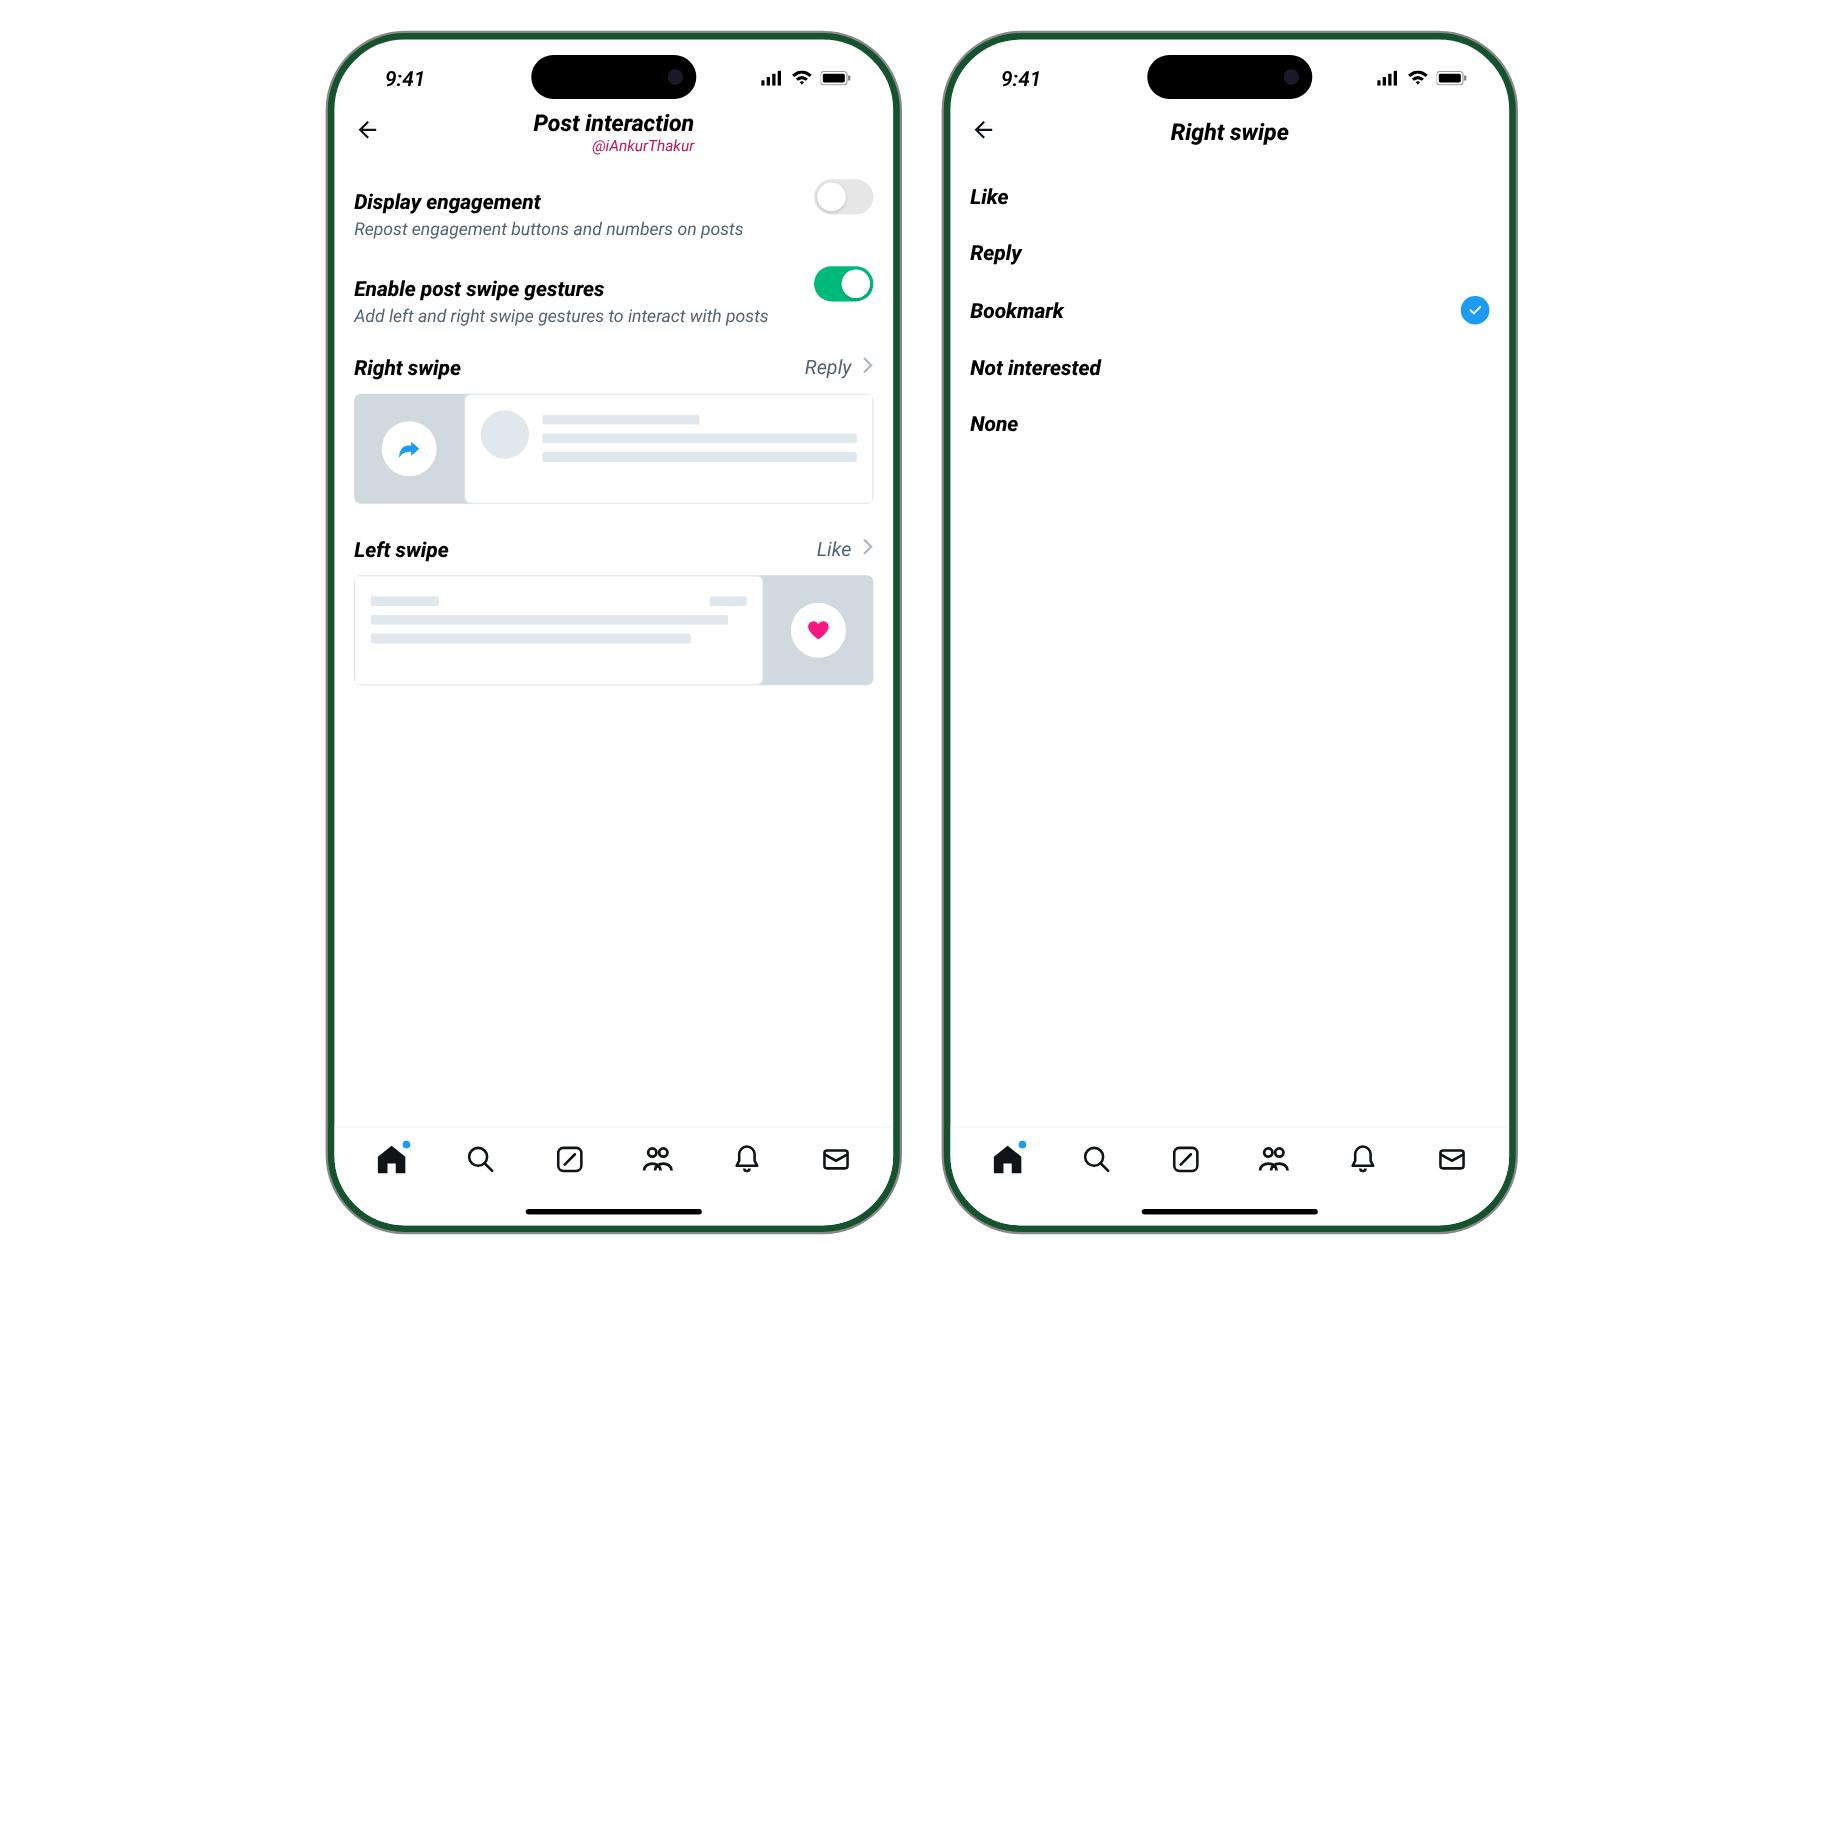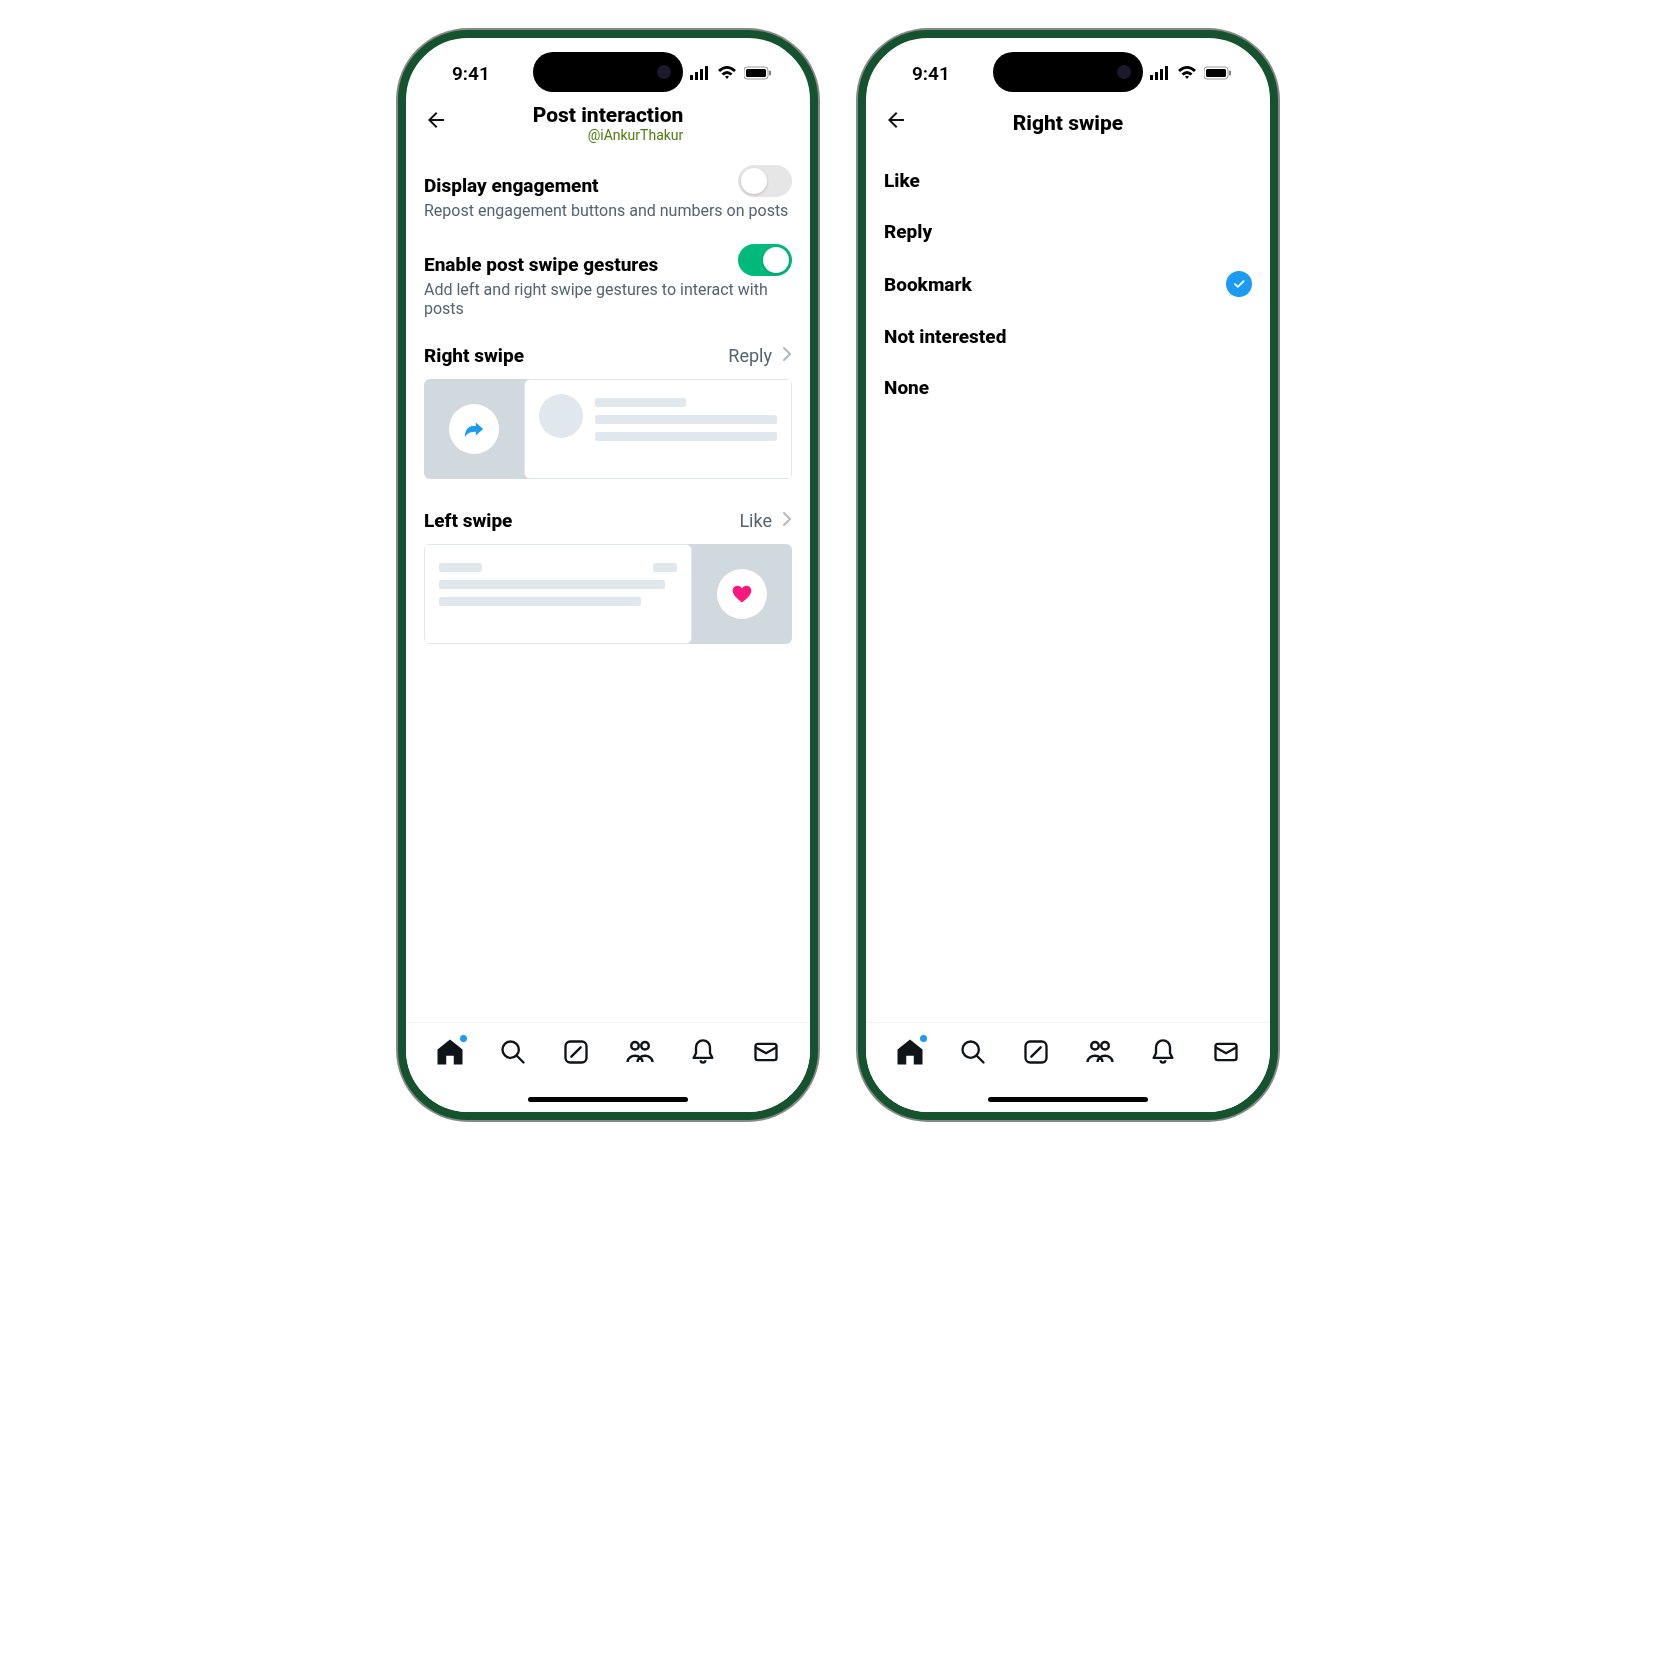--- a/index.html
+++ b/index.html
@@ -5,28 +5,29 @@
   * { box-sizing: border-box; margin: 0; padding: 0; }
   body {
     font-family: -apple-system, BlinkMacSystemFont, "Segoe UI", Roboto, Helvetica, Arial, sans-serif;
     background: #fff;
     display: flex;
     gap: 40px;
     padding: 30px;
     justify-content: center;
   }
   .phone {
-    width: 420px;
+    width: 520px;
     height: 1090px;
     background: #fff;
-    border: 8px solid #14532d;
+    border: 6px solid #14532d;
     border-radius: 70px;
     position: relative;
     overflow: hidden;
     box-shadow: 0 0 0 2px #888;
+    font-style: italic;
   }
   .notch {
     position: absolute;
     top: 14px;
     left: 50%;
     transform: translateX(-50%);
     width: 150px;
     height: 40px;
     background: #000;
     border-radius: 22px;
@@ -64,21 +65,21 @@
     line-height: 1;
     cursor: pointer;
   }
   .header-title-wrap {
     position: absolute;
     left: 50%;
     transform: translateX(-50%);
     text-align: right;
   }
   .header-title { font-size: 21px; font-weight: 800; }
-  .header-sub { font-size: 14px; color: #4d7c0f; }
+  .header-sub { font-size: 14px; color: #be185d; }
   .content { padding: 6px 18px; flex: 1; overflow-y: auto; }
   .setting-row {
     display: flex;
     justify-content: space-between;
     align-items: flex-end;
     padding: 10px 0 4px;
   }
   .setting-label { font-size: 19px; font-weight: 800; }
   .setting-desc { font-size: 16px; color: #536471; padding-bottom: 14px; }
   .toggle {

